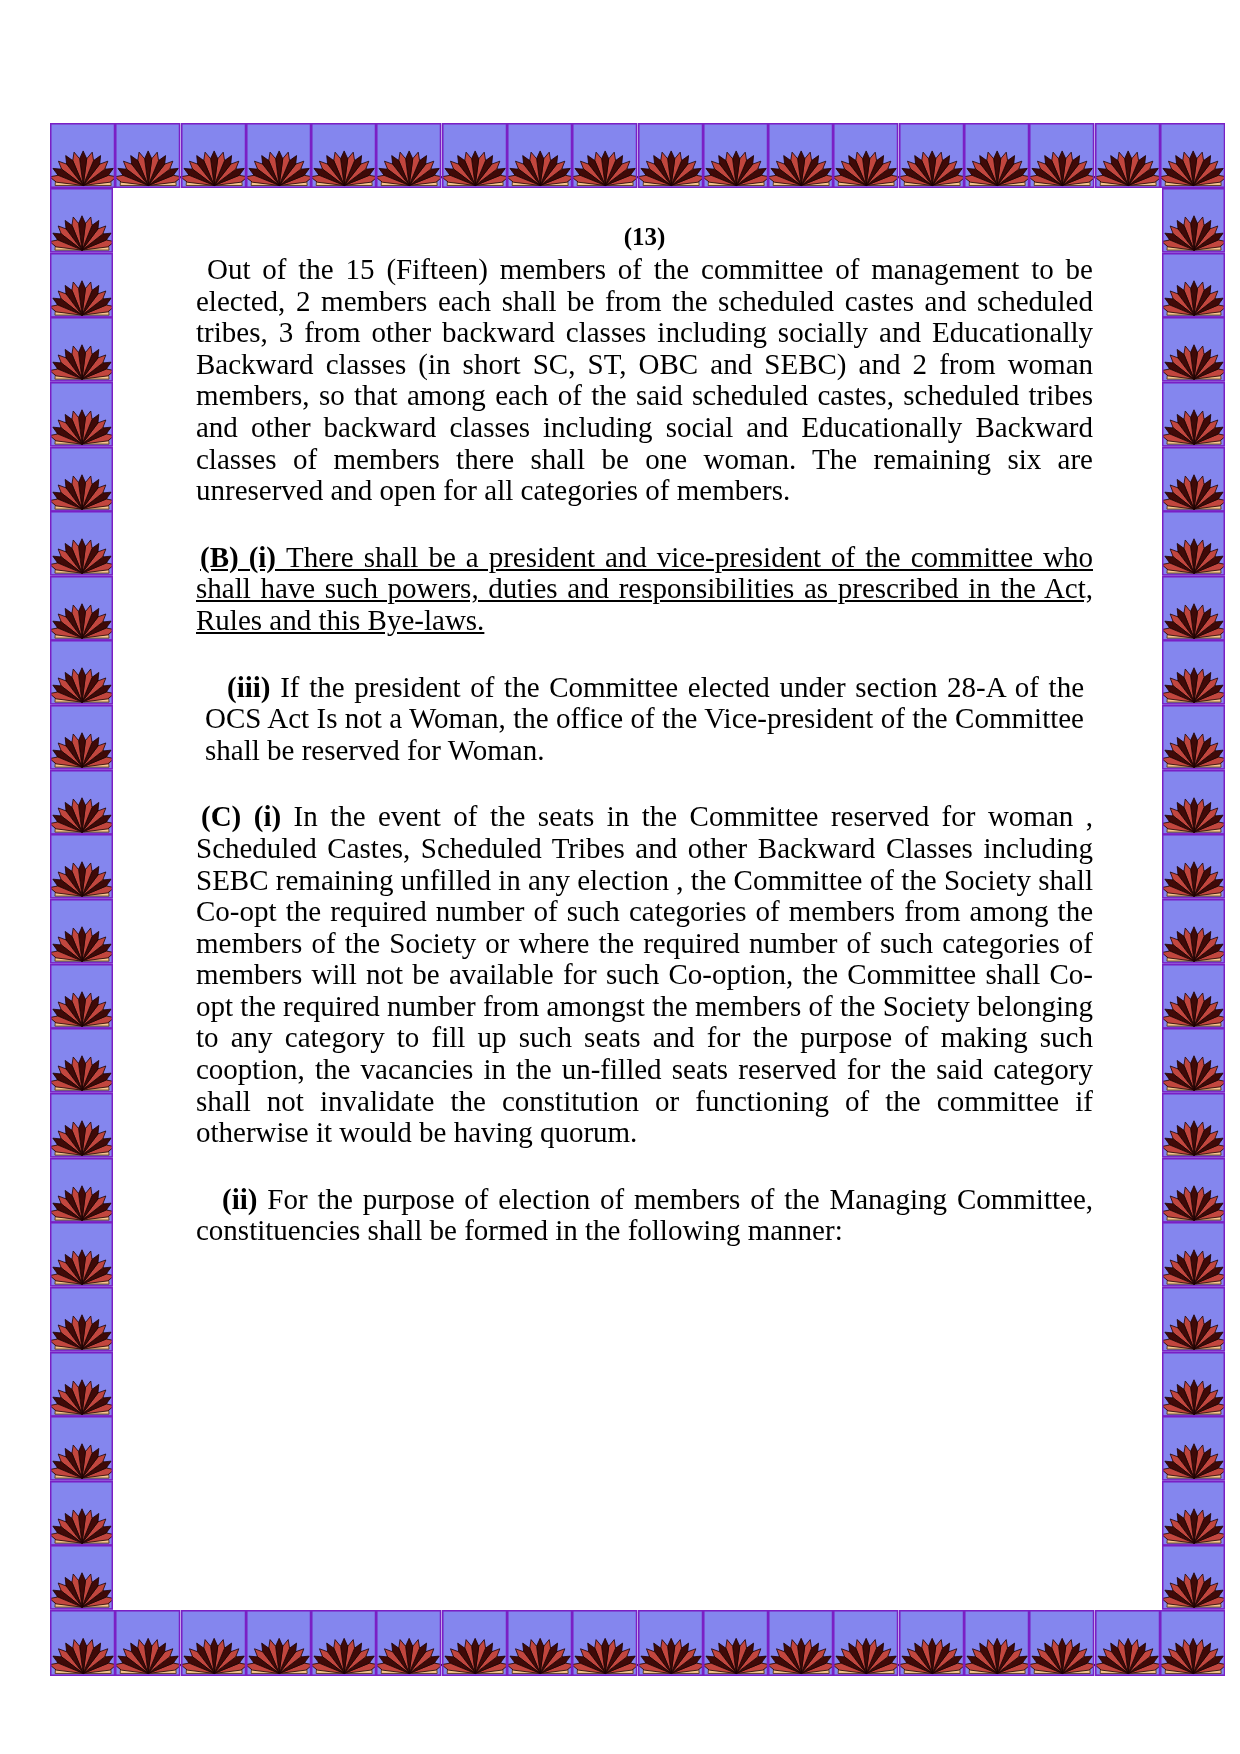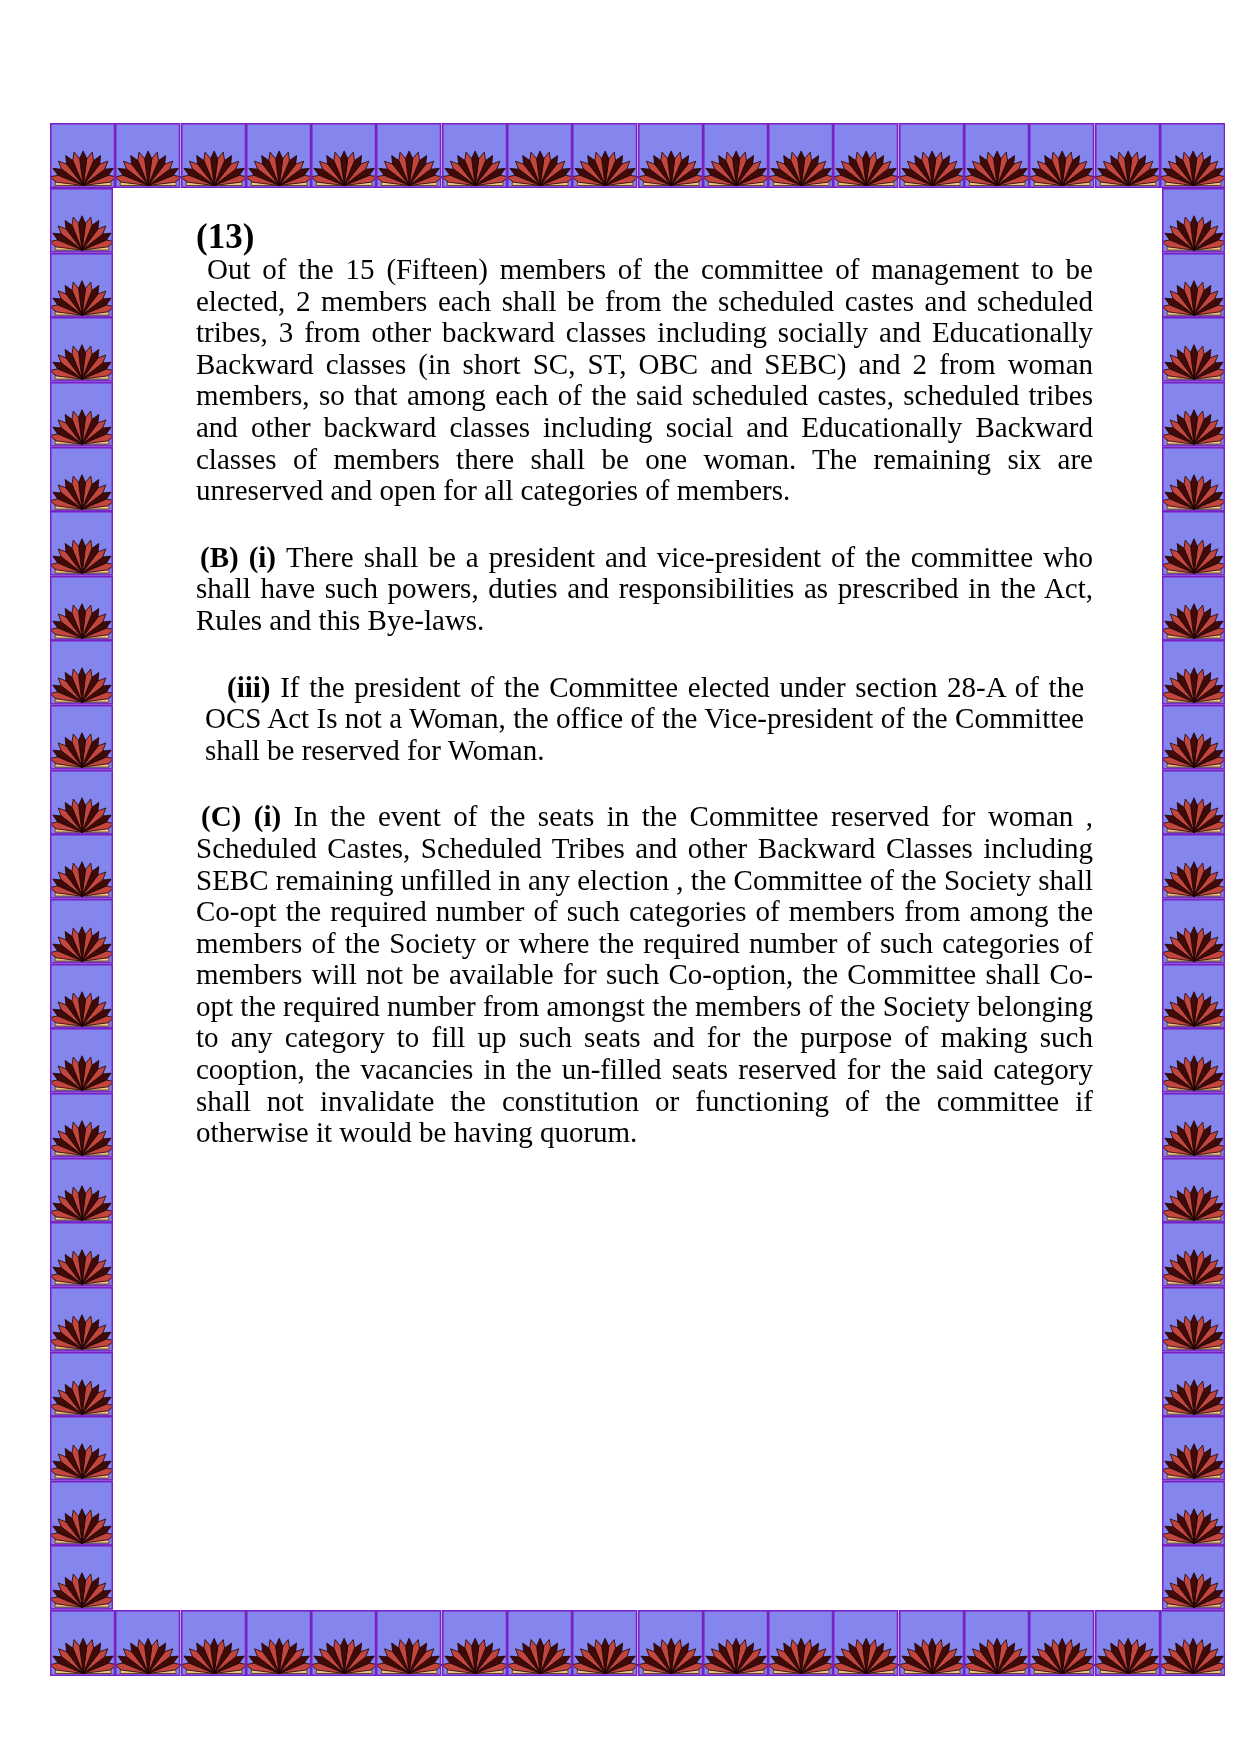--- a/index.html
+++ b/index.html
@@ -16,28 +16,28 @@
   .tile-row.bottom{height:66px;}
   .frame-middle{flex:1;display:flex;flex-direction:row;}
   .tile-col{width:63px;display:flex;flex-direction:column;}
   .frame-center{flex:1;}
   .tile-row > svg{flex:1;height:100%;display:block;}
   .tile-col > svg{flex:1;width:100%;display:block;}
 
   
   .doc{position:absolute;left:196px;top:220px;width:897px;
        font-size:29px;line-height:31.6px;text-align:justify;}
-  .page-number{text-align:left;font-weight:bold;font-size:35px;
+  .page-number{text-align:center;font-weight:bold;font-size:25px;
                line-height:33px;margin:0 0 1px 0;}
   .para{margin:0 0 35px 0;}
   .para:last-child{margin-bottom:0;}
   .marker{font-weight:bold;}
   .marker:not(:empty)::after{content:"\00a0";}
   .p1{text-indent:11px;}
-  .p2{text-indent:4px;}
+  .p2{text-indent:4px;text-decoration:underline;}
   .p3{text-indent:24px;}
   .p4{margin-left:9px;margin-right:9px;text-indent:22px;}
   .p5{text-indent:5px;}
   .p6{text-indent:8px;}
   .p7{text-indent:26px;}
 </style>
 </head>
 <body>
 
 <div class="page">
@@ -1342,15 +1342,16 @@
     <p class="para p1"><b class="marker"></b><span>Out of the 15 (Fifteen) members of the committee of management to be elected, 2 members each shall be from the scheduled castes and scheduled tribes, 3 from other backward classes including socially and Educationally Backward classes (in short SC, ST, OBC and SEBC) and 2 from woman members, so that among each of the said scheduled castes, scheduled tribes and other backward classes including social and Educationally Backward classes of members there shall be one woman. The remaining six are unreserved and open for all categories of members.</span></p>
 
     <p class="para p2"><b class="marker">(B) (i)</b><span>There shall be a president and vice-president of the committee who shall have such powers, duties and responsibilities as prescribed in the Act, Rules and this Bye-laws.</span></p>
 
 
     <p class="para p4"><b class="marker">(iii)</b><span>If the president of the Committee elected under section 28-A of the OCS Act Is not a Woman, the office of the Vice-president of the Committee shall be reserved for Woman.</span></p>
 
     <p class="para p5"><b class="marker">(C) (i)</b><span>In the event of the seats in the Committee reserved for woman , Scheduled Castes, Scheduled Tribes and other Backward Classes including SEBC remaining unfilled in any election , the Committee of the Society shall Co-opt the required number of such categories of members from among the members of the Society or where the required number of such categories of members will not be available for such Co-option, the Committee shall Co-opt the required number from amongst the members of the Society belonging to any category to fill up such seats and for the purpose of making such cooption, the vacancies in the un-filled seats reserved for the said category shall not invalidate the constitution or functioning of the committee if otherwise it would be having quorum.</span></p>
 
 
+    <p class="para p7"><b class="marker">(ii)</b><span>For the purpose of election of members of the Managing Committee, constituencies shall be formed in the following manner:</span></p>
   </div>
 
 </div>
 
 </body></html>

